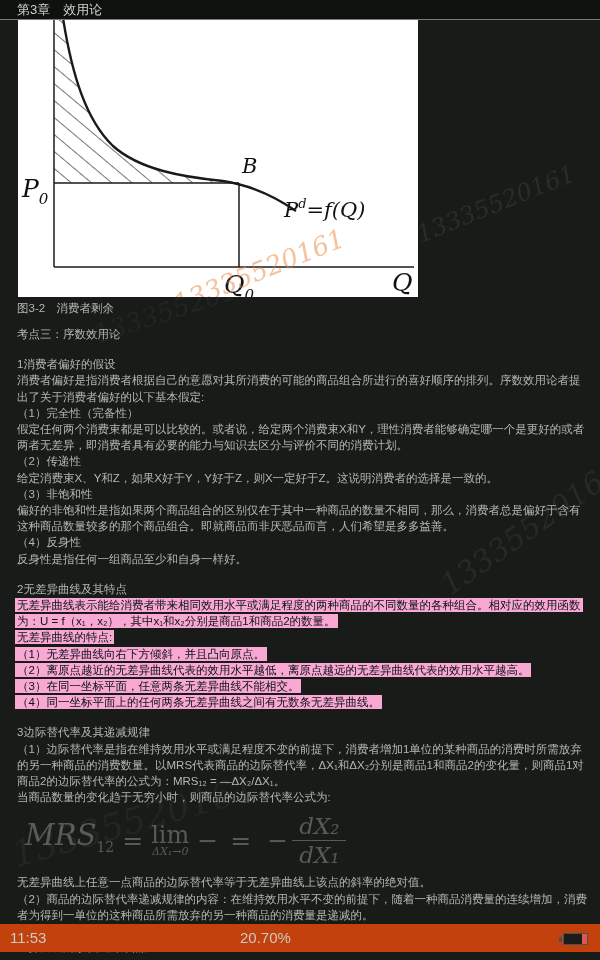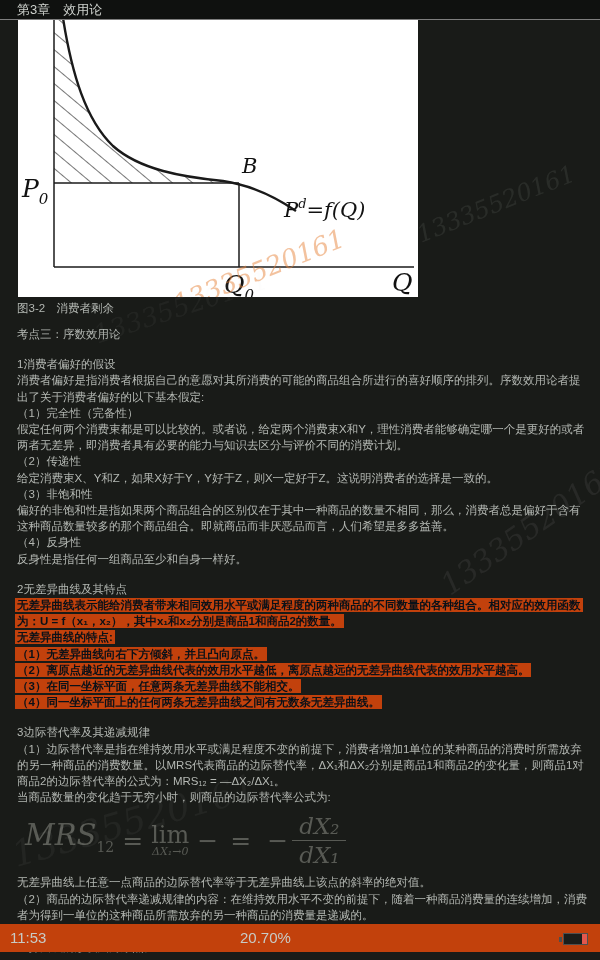--- a/index.html
+++ b/index.html
@@ -11,22 +11,22 @@
   .topbar .title{position:absolute;left:17px;top:0;line-height:19px;font-size:13px;color:#cfd3ce;}
   
   .page{position:absolute;top:20px;left:0;width:480px;padding:0 11px 0 17px;box-sizing:border-box;}
   .figure{position:relative;width:400px;height:277px;margin-left:1px;background:#ffffff;overflow:hidden;}
   .figure svg{display:block;}
   svg text{font-family:"DejaVu Serif","Liberation Serif",serif;font-style:italic;fill:#111;}
   .caption{margin-top:4px;font-size:11.5px;color:#b4b8b3;line-height:15px;}
   .content{margin-top:10px;font-size:11.5px;line-height:16.2px;color:#b4b8b3;width:572px;}
   .para{margin:0;}
   .para.gap{margin-top:14px;}
-  .hl{background:#c2410c;color:#0a1118;padding:1px 2px;margin-left:-2px;
-      -webkit-box-decoration-break:clone;box-decoration-break:clone;font-weight:bold;}
+  .hl{background:#f9a8d4;color:#0a1118;padding:1px 2px;margin-left:-2px;
+      -webkit-box-decoration-break:clone;box-decoration-break:clone;}
   
   .formula{display:flex;align-items:center;margin:8px 0 6px 8px;color:#585a54;
            font-family:"DejaVu Serif","Liberation Serif",serif;font-style:italic;}
   .f-lhs{font-size:29px;}
   .f-lhs sub{font-size:14px;font-style:normal;}
   .f-eq{font-size:25px;margin:0 8px;font-style:normal;}
   .f-lim{display:flex;flex-direction:column;align-items:center;font-style:normal;}
   .f-lim .f-limword{font-size:24px;line-height:22px;}
   .f-lim .f-limsub{font-size:11px;line-height:11px;font-style:italic;}
   .f-minus{font-size:25px;margin:0 4px 0 8px;font-style:normal;}

